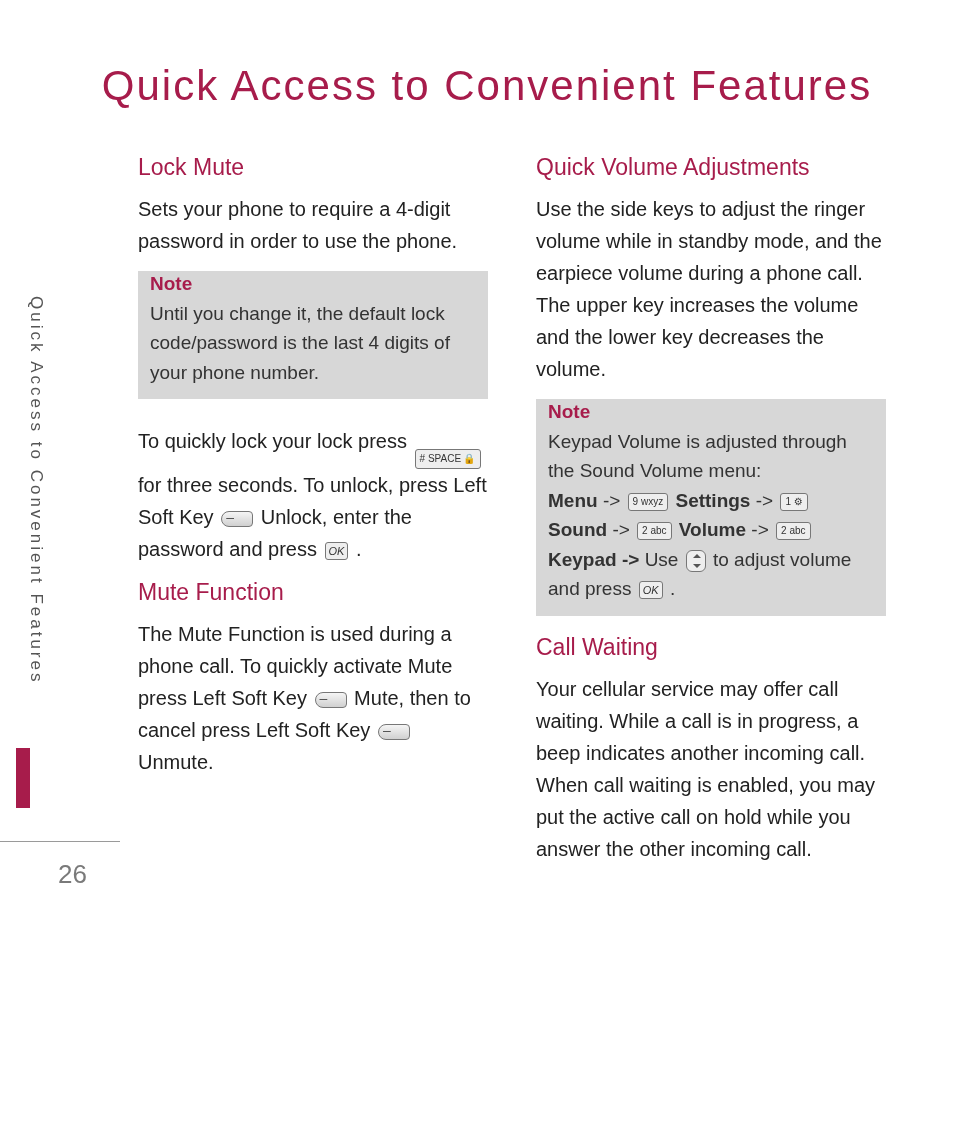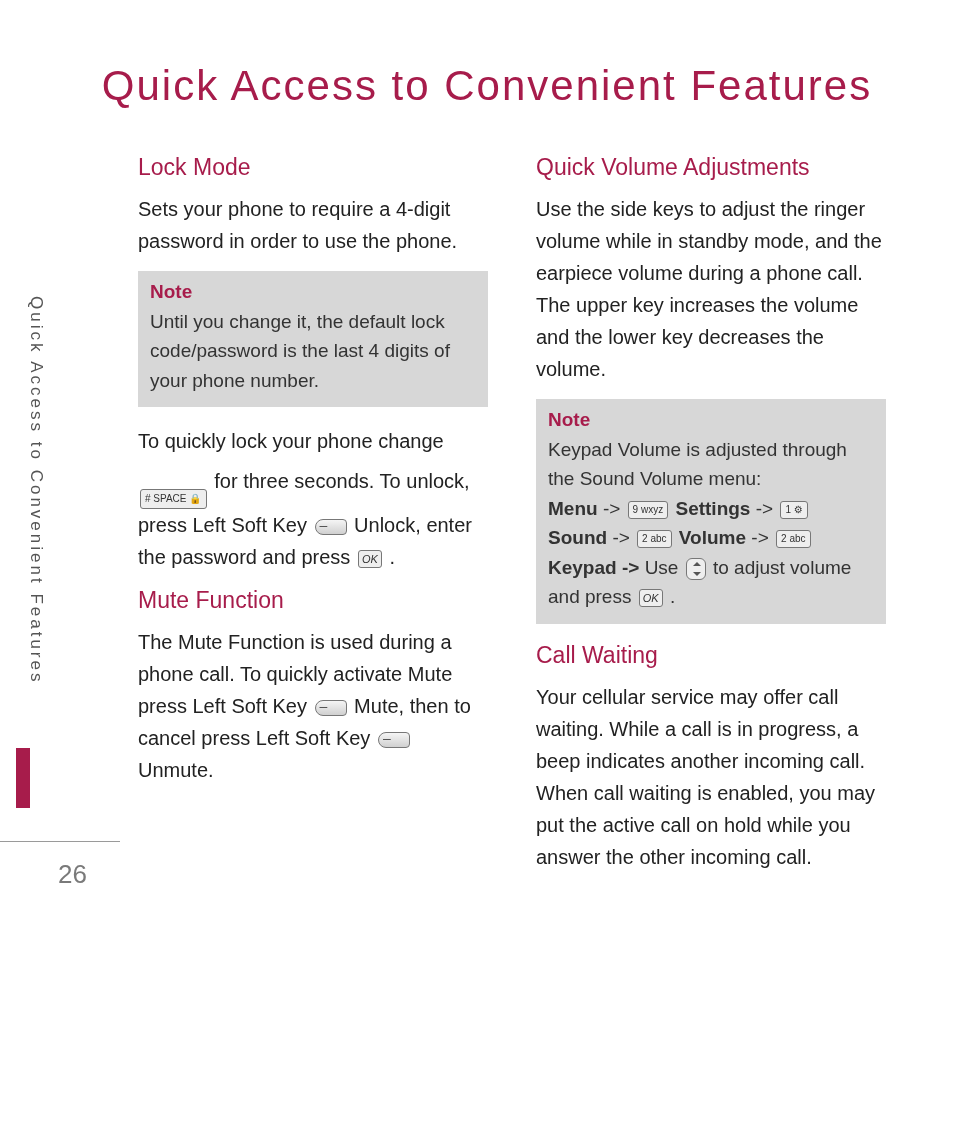--- a/index.html
+++ b/index.html
@@ -65,21 +65,21 @@
   .body-text {
     font-family: "Trebuchet MS", "Segoe UI", Arial, sans-serif;
     font-size: 20px;
     line-height: 1.6;
     color: #222;
     margin-bottom: 14px;
   }
   .body-text .bold { font-weight: 400; }
   .note-box {
     background: #d7d7d7;
-    padding: 10px 12px 12px 12px;
+    padding: 2px 12px 12px 12px;
     margin: 8px 0 18px 0;
     font-family: "Trebuchet MS", "Segoe UI", Arial, sans-serif;
   }
   .note-head {
     color: #a71c4b;
     font-weight: 700;
     font-size: 19px;
     margin-bottom: 4px;
   }
   .note-body {
@@ -148,30 +148,30 @@
 
   <div class="side-strip">
     <div class="side-text">Quick Access to Convenient Features</div>
   </div>
   <div class="side-bar"></div>
 
   <div class="columns">
 
     <div class="col">
 
-      <h2 class="section-head">Lock Mode</h2>
+      <h2 class="section-head">Lock Mute</h2>
       <p class="body-text">Sets your phone to require a 4-digit password in order to use the phone.</p>
 
       <div class="note-box">
         <div class="note-head">Note</div>
         <div class="note-body">Until you change it, the default lock code/password is the last 4 digits of your phone number.</div>
       </div>
 
       <p class="body-text">
-        <span>To quickly lock your phone change</span>
+        <span>To quickly lock your lock press</span>
         <span class="key tall"># SPACE 🔒</span>
         <span>for three seconds. To unlock, press Left Soft Key</span>
         <span class="key soft"></span>
         <span class="bold">Unlock,</span>
         <span>enter the password and press</span>
         <span class="key ok">OK</span>
         <span>.</span>
       </p>
 
       <h2 class="section-head">Mute Function</h2>

